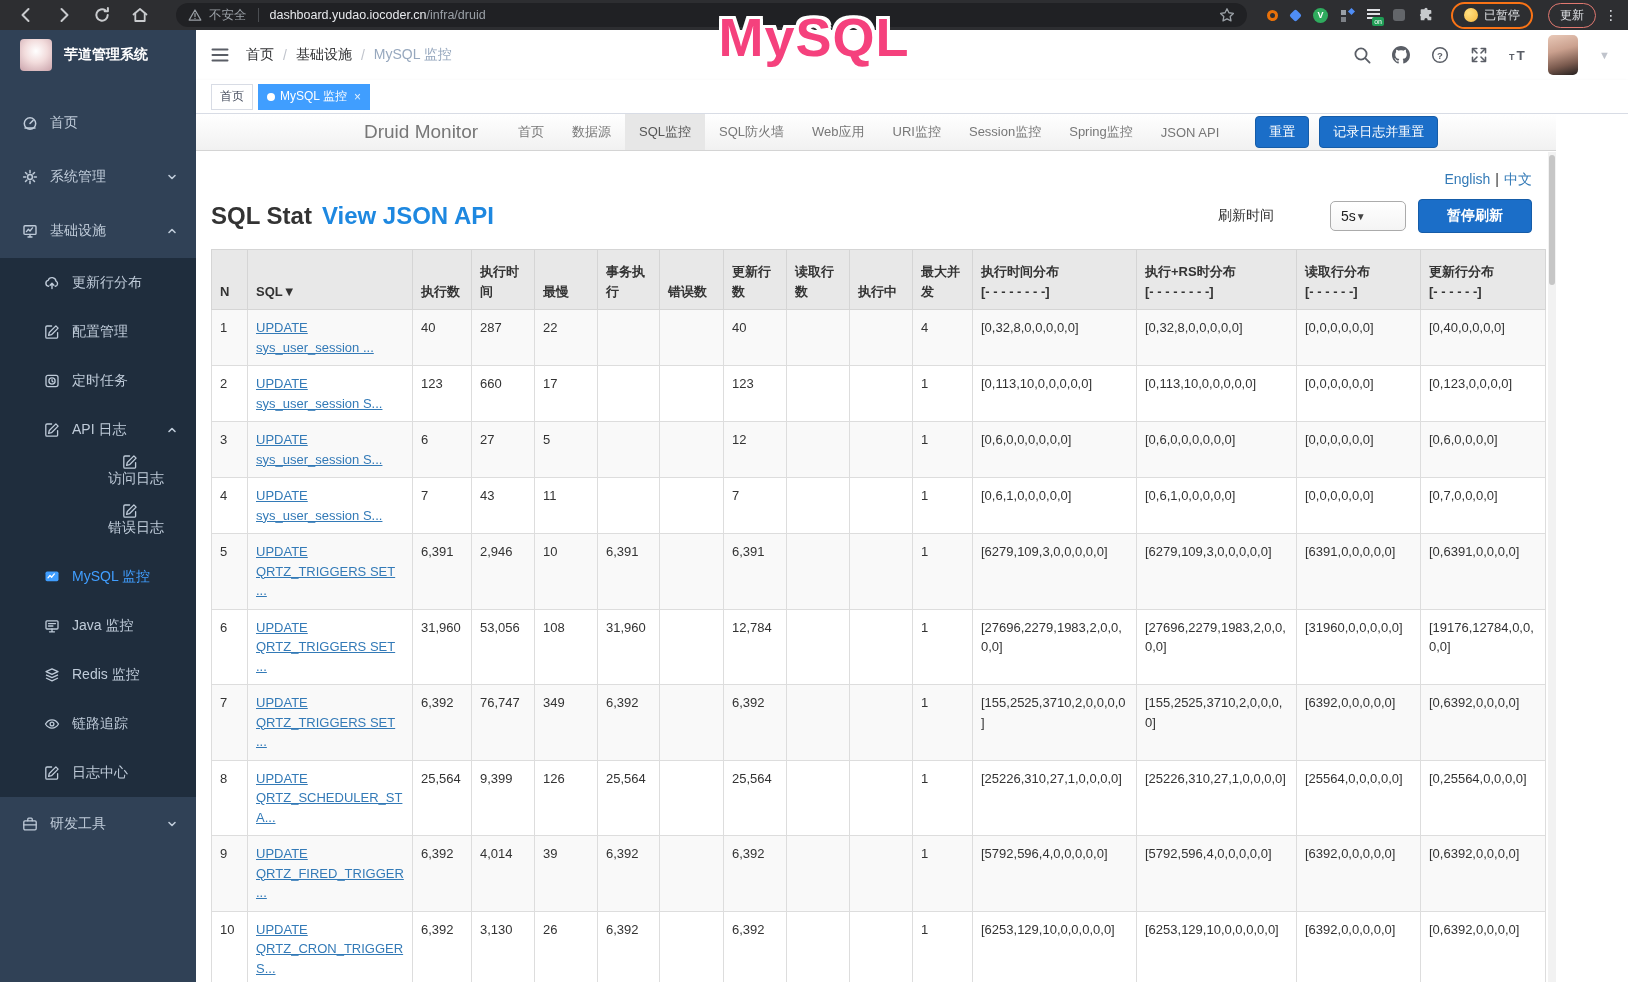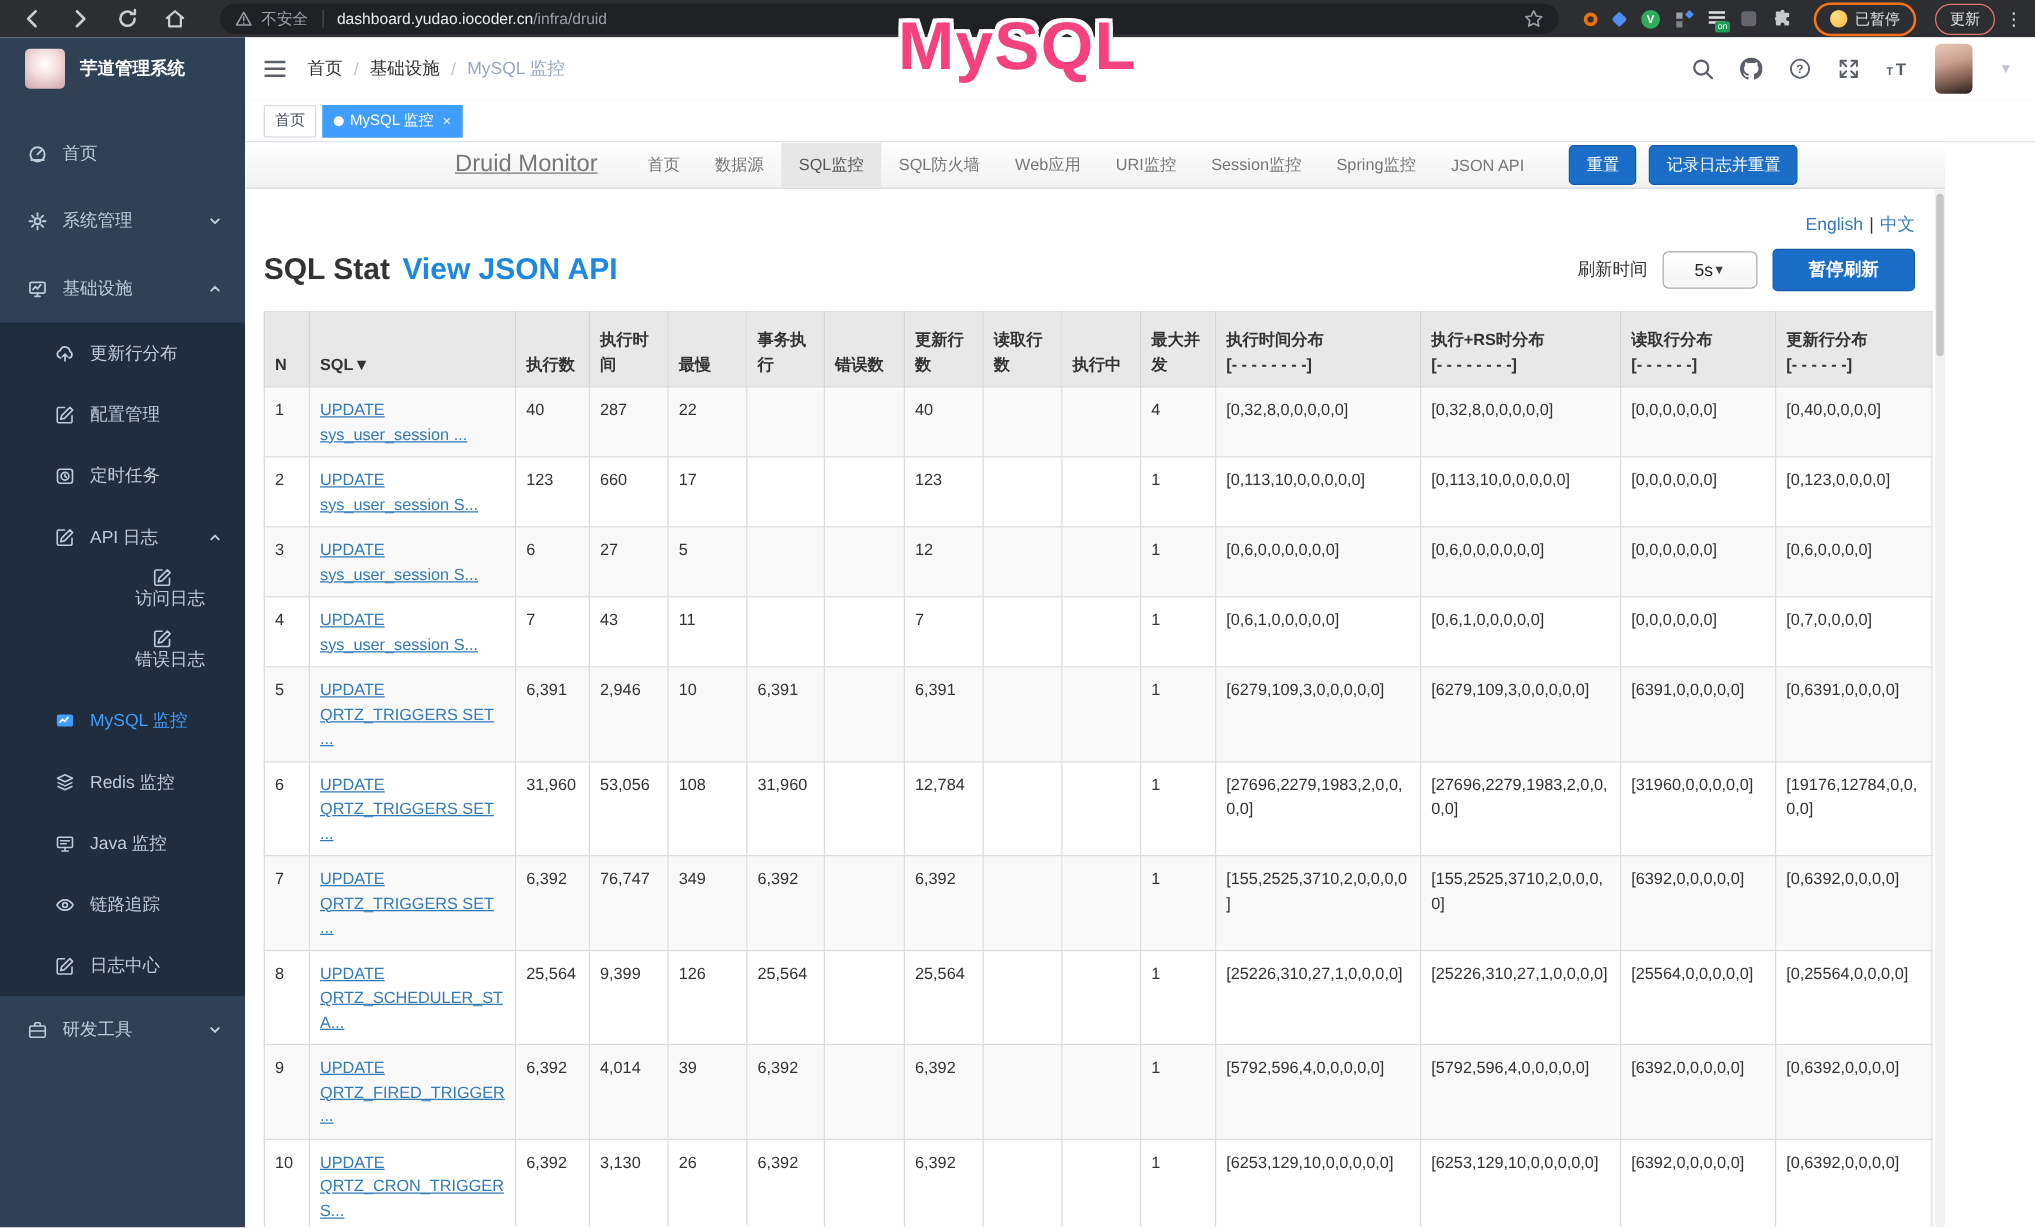--- a/index.html
+++ b/index.html
@@ -79,37 +79,37 @@
   .tag .dot { width:8px; height:8px; border-radius:50%; background:#fff; margin-right:5px; }
   .tag .close { margin-left:7px; font-size:12px; opacity:.85; }
 
   
   .druid-wrap { flex:1; position:relative; background:#fff; overflow:hidden; }
   .dframe { position:absolute; left:0; top:0; bottom:0; width:1360px; background:#fff; overflow:hidden; }
   .dscroll { position:absolute; right:0; top:38px; bottom:0; width:8px; background:#f2f2f2; }
   .dscroll .thumb { position:absolute; top:3px; left:1px; width:6px; height:130px; border-radius:3px; background:#c6c6c6; cursor:pointer; }
 
   .dnav { height:37px; background:linear-gradient(#ffffff,#f1f1f1); border-bottom:1px solid #d4d4d4; display:flex; align-items:center; }
-  .dbrand { color:#777; font-size:19px; margin-left:168px; margin-right:26px; white-space:nowrap; cursor:pointer;text-decoration:underline; }
+  .dbrand { color:#777; font-size:19px; margin-left:168px; margin-right:26px; white-space:nowrap; cursor:pointer; }
   .dnav-items { display:flex; height:100%; align-items:stretch; }
   .dnav-item { padding:0 14px; display:flex; align-items:center; font-size:13px; color:#777; cursor:pointer; white-space:nowrap; }
   .dnav-item.active { background:#e7e7e7; color:#555; }
   .dbtn { background:#1b6ec8; color:#fff; font-size:13px; padding:6px 13px; border-radius:4px; border:1px solid #155ca8; margin-left:10px; cursor:pointer; white-space:nowrap; }
   .dbtn.first { margin-left:22px; }
 
   .lang-row { text-align:right; padding:20px 24px 0 0; font-size:14px; }
   .lang-row a { color:#337ab7; text-decoration:none; cursor:pointer; }
   .lang-sep { color:#333; margin:0 5px; }
 
   .title-row { display:flex; align-items:center; margin:10px 24px 16px 15px; }
   .page-title { font-size:24px; font-weight:bold; color:#333; }
   .json-link { font-size:24px; font-weight:bold; color:#1e88e0; margin-left:10px; text-decoration:none; cursor:pointer; }
   .refresh-ctrls { margin-left:auto; display:flex; align-items:center; gap:12px; }
   .refresh-label { font-size:14px; color:#333; }
-  .select-box { width:76px; height:30px; border:1px solid #ababab; border-radius:5px; background:linear-gradient(#fff,#f4f4f4); display:flex; align-items:center; justify-content:center; padding:0 10px; font-size:14px; color:#222; cursor:pointer; }
+  .select-box { width:76px; height:30px; border:1px solid #ababab; border-radius:5px; background:linear-gradient(#fff,#f4f4f4); display:flex; align-items:center; justify-content:flex-start; padding:0 10px; font-size:14px; color:#222; cursor:pointer;margin-left:44px; }
   .select-box .sel-caret { font-size:10px; color:#444; }
   .pause-btn { background:#1b6ec8; color:#fff; border:1px solid #155ca8; font-size:14px; font-weight:bold; padding:7px 28px; border-radius:4px; cursor:pointer; }
 
   table.stat { border-collapse:collapse; table-layout:fixed; width:1334px; margin-left:15px; font-size:13px; color:#333; }
   .stat th, .stat td { border:1px solid #ddd; padding:8px; text-align:left; vertical-align:top; overflow:hidden; word-wrap:break-word; line-height:1.5; }
   .stat th { background:#e8e8e8; border-color:#d5d5d5; font-weight:bold; vertical-align:bottom; padding-top:12px; }
   .stat tbody tr:nth-child(odd) { background:#f9f9f9; }
   .stat td a { color:#337ab7; text-decoration:underline; cursor:pointer; }
   .cw0{width:36px}.cw1{width:165px}.cw2{width:59px}.cw3{width:63px}.cw4{width:63px}
   .cw5{width:62px}.cw6{width:64px}.cw7{width:63px}.cw8{width:63px}.cw9{width:63px}
@@ -264,32 +264,32 @@
           <span class="lbl">错误日志</span>
         </div>
         <div class="mi active">
           <svg class="micon" viewBox="0 0 16 16">
               <rect x="1.5" y="2.6" width="13" height="9.6" rx="1.6" fill="#409eff"></rect>
               <path d="M4 8.8l2-2.4 1.7 1.8 2.7-3.3" fill="none" stroke="#fff" stroke-width="1.3" stroke-linecap="round" stroke-linejoin="round"></path>
             </svg>
           <span class="lbl">MySQL 监控</span>
         </div>
         <div class="mi">
+          <svg class="micon" viewBox="0 0 16 16" fill="none" stroke="currentColor" stroke-width="1.3" stroke-linecap="round" stroke-linejoin="round">
+              <rect x="2" y="2.8" width="12" height="8.2" rx="1"></rect>
+              <path d="M4.5 5.6h7M4.5 8h4.4M5.5 13.8h5M8 11v2.8"></path>
+            </svg>
+          <span class="lbl">Java 监控</span>
+        </div>
+        <div class="mi">
           <svg class="micon" viewBox="0 0 16 16" fill="none" stroke="currentColor" stroke-width="1.3" stroke-linejoin="round">
               <path d="M8 1.8l6 2.8-6 2.8-6-2.8z"></path>
               <path d="M2 7.9l6 2.8 6-2.8M2 11l6 2.8L14 11"></path>
             </svg>
           <span class="lbl">Redis 监控</span>
-        </div>
-        <div class="mi">
-          <svg class="micon" viewBox="0 0 16 16" fill="none" stroke="currentColor" stroke-width="1.3" stroke-linecap="round" stroke-linejoin="round">
-              <rect x="2" y="2.8" width="12" height="8.2" rx="1"></rect>
-              <path d="M4.5 5.6h7M4.5 8h4.4M5.5 13.8h5M8 11v2.8"></path>
-            </svg>
-          <span class="lbl">Java 监控</span>
         </div>
         <div class="mi">
           <svg class="micon" viewBox="0 0 16 16" fill="none" stroke="currentColor" stroke-width="1.3" stroke-linejoin="round">
               <path d="M1.5 8S4 3.9 8 3.9 14.5 8 14.5 8 12 12.1 8 12.1 1.5 8 1.5 8z"></path>
               <circle cx="8" cy="8" r="1.9"></circle>
             </svg>
           <span class="lbl">链路追踪</span>
         </div>
         <div class="mi">
           <svg class="micon" viewBox="0 0 16 16" fill="none" stroke="currentColor" stroke-width="1.3" stroke-linecap="round" stroke-linejoin="round">

